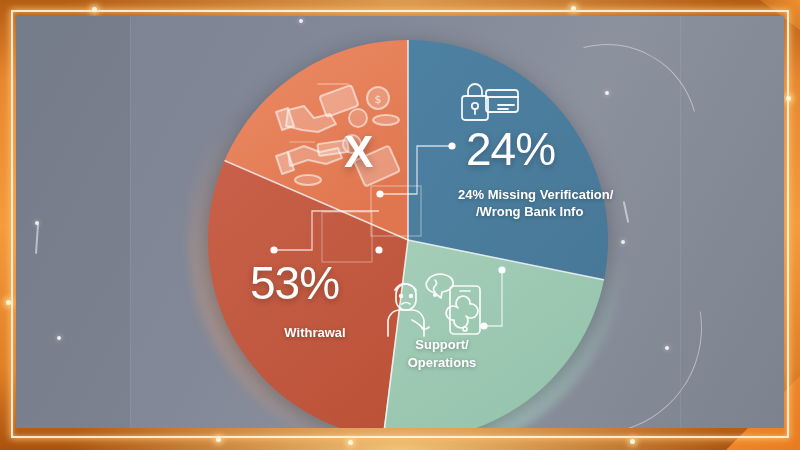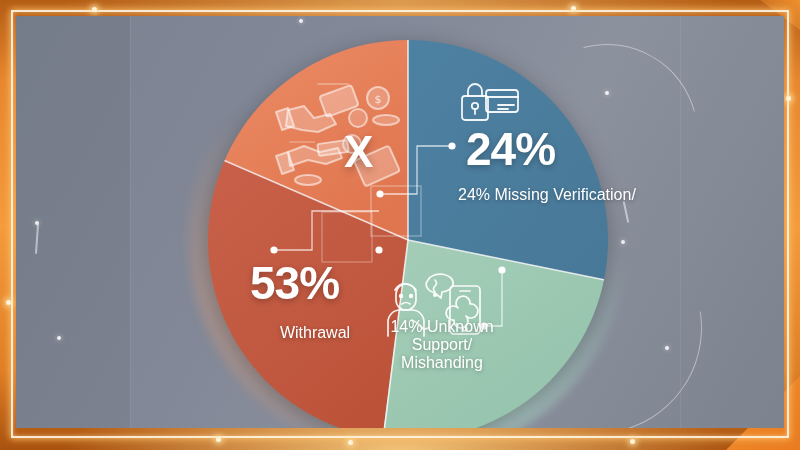--- a/index.html
+++ b/index.html
@@ -116,31 +116,31 @@
   .pie-svg {
     position: absolute;
     inset: 0;
     filter: drop-shadow(0 4px 10px rgba(0,0,0,.25));
   }
 
   
   .pct {
     position: absolute;
     color: #ffffff;
-    font-weight: 700;
+    font-weight: 400;
     letter-spacing: -1px;
     text-shadow: 0 2px 6px rgba(0,0,0,.28);
     white-space: nowrap;
   }
   .pct-big { font-size: 46px; }
   .sub {
     position: absolute;
     color: #ffffff;
-    font-weight: 400;
-    font-size: 16px;
+    font-weight: 700;
+    font-size: 13px;
     line-height: 17px;
     text-shadow: 0 1px 4px rgba(0,0,0,.3);
     white-space: nowrap;
   }
   .sub.center { text-align: center; }
   .sub.left  { text-align: left; }
 
   .xmark {
     position: absolute;
     color: #ffffff;
@@ -308,22 +308,22 @@
           <circle cx="178" cy="160" r="3.6"></circle>
           <circle cx="72" cy="216" r="3.6"></circle>
           <circle cx="177" cy="216" r="3.6"></circle>
           <circle cx="282" cy="292" r="3.6"></circle>
           <circle cx="300" cy="236" r="3.6"></circle>
         </g>
       </svg>
 
       <div class="pct pct-big" style="left:264px; top:88px;">24%</div>
       <div class="sub left" style="left:256px; top:152px;">24% Missing Verification/</div>
+      <div class="sub left" style="left:274px; top:169px;">/Wrong Bank Info</div>
 
       <div class="pct pct-big" style="left:48px; top:222px;">53%</div>
       <div class="sub center" style="left:18px; top:290px; width:190px;">Withrawal</div>
 
-      <div class="sub center" style="left:160px; top:284px; width:160px;">14% Unknown</div>
       <div class="sub center" style="left:160px; top:302px; width:160px;">Support/</div>
-      <div class="sub center" style="left:160px; top:320px; width:160px;">Mishanding</div>
+      <div class="sub center" style="left:160px; top:320px; width:160px;">Operations</div>
     </div>
   </div>
 </div>
 
 </body></html>

